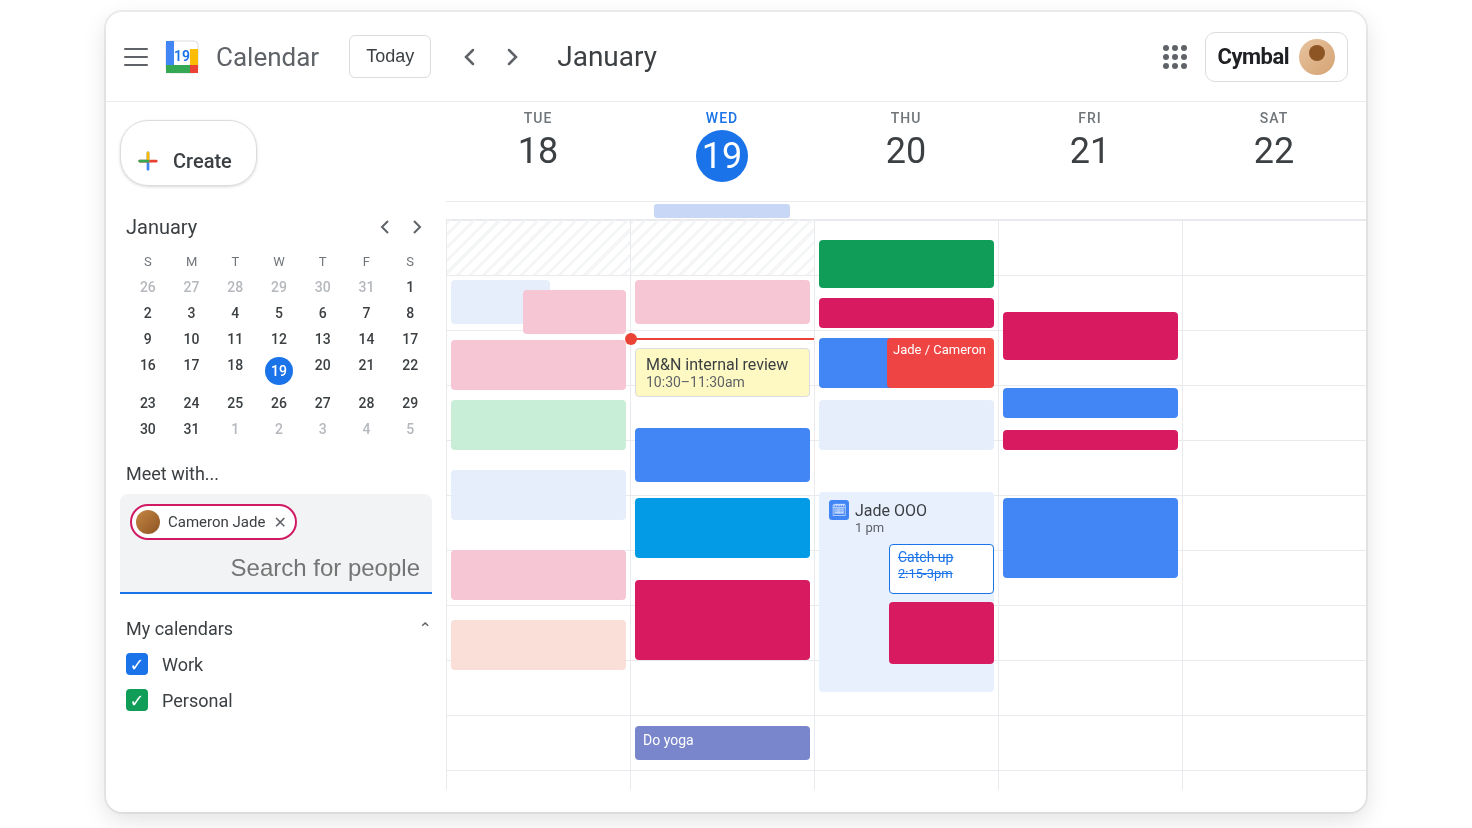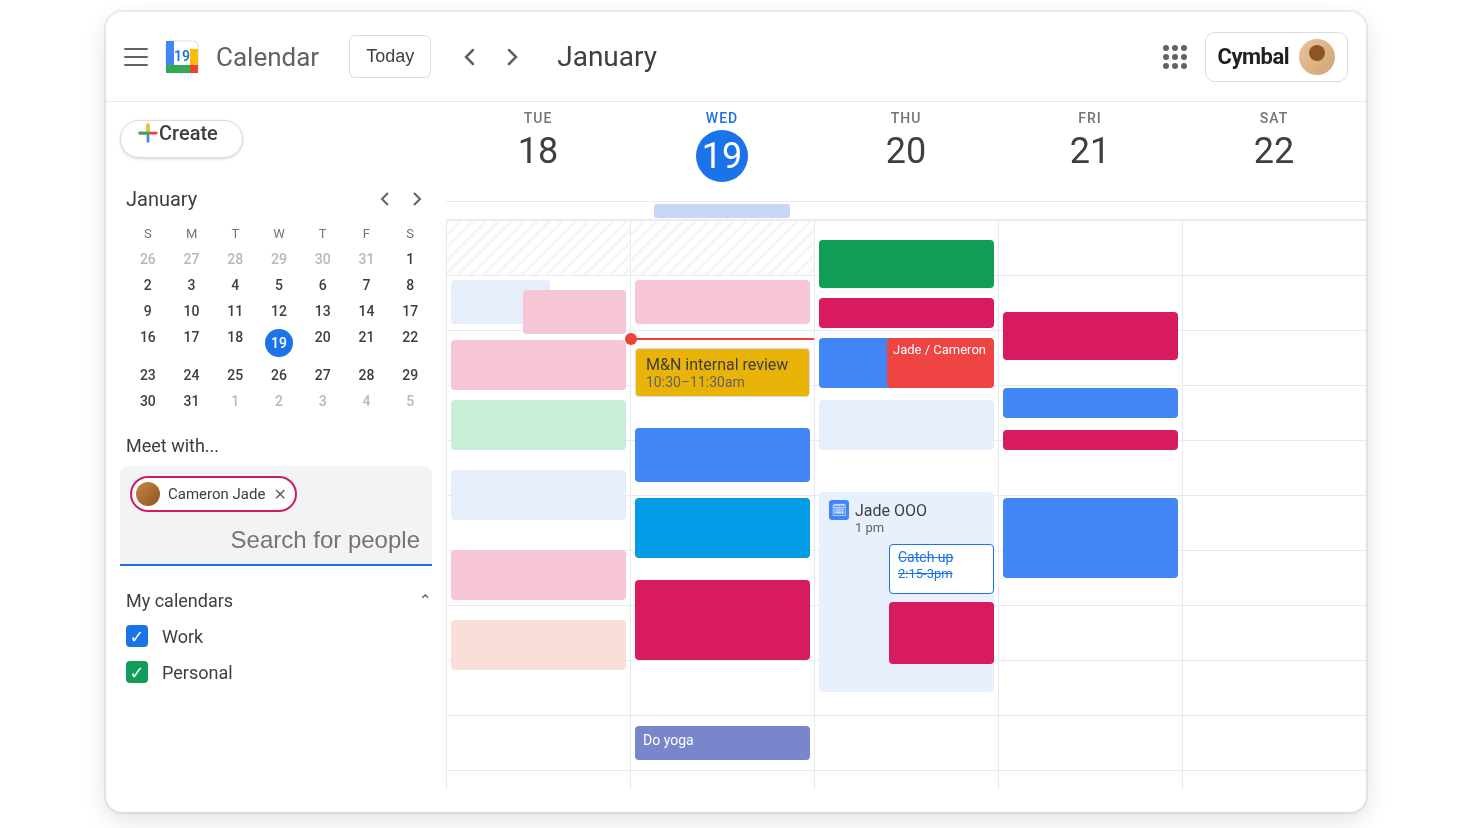--- a/index.html
+++ b/index.html
@@ -19,21 +19,21 @@
   .spacer { flex: 1; }
   .apps-grid { width: 24px; height: 24px; margin-right: 18px; cursor: pointer; display:grid; grid-template-columns:repeat(3,1fr); grid-template-rows:repeat(3,1fr); gap:3px;}
   .apps-grid span{background:#5f6368;border-radius:50%;}
   .brand-chip { border: 1px solid #dadce0; border-radius: 10px; padding: 6px 12px; display: flex; align-items: center; gap: 10px; cursor: pointer; }
   .brand-name { font-size: 22px; font-weight: 700; color: #202124; letter-spacing: -0.5px; }
   .avatar { width: 36px; height: 36px; border-radius: 50%; background: linear-gradient(135deg,#e8c39e,#d4a373); position:relative; overflow:hidden;}
   .avatar::after{content:'';position:absolute;top:6px;left:10px;width:16px;height:16px;border-radius:50%;background:#8d5524;}
   
   .body { display: flex; height: calc(100% - 90px); }
   .sidebar { width: 340px; padding: 18px 14px 0 14px; overflow: hidden; }
-  .create-btn { display: inline-flex; align-items: center; border: 1px solid #dadce0; border-radius: 28px; padding: 0 24px 12px 16px; box-shadow: 0 1px 3px rgba(60,64,67,.2); cursor: pointer; background:#fff;}
+  .create-btn { display: inline-flex; align-items: center; gap: 14px; border: 1px solid #dadce0; border-radius: 28px; padding: 28px 24px 12px 16px; box-shadow: 0 1px 3px rgba(60,64,67,.2); cursor: pointer; background:#fff;}
   .plus-icon{width:22px;height:22px;}
   .create-label { font-size: 20px; color: #3c4043; font-weight: 500; }
   .mini-cal { margin-top: 26px; padding-left: 6px; }
   .mini-head { display: flex; align-items: center; }
   .mini-title { font-size: 20px; color: #3c4043; flex: 1; }
   .mini-nav { display: flex; gap: 2px; }
   .mini-nav .nav-arrow{width:30px;height:30px;}
   .mini-grid { margin-top: 12px; display: grid; grid-template-columns: repeat(7, 1fr); text-align: center; font-size: 14px; color: #70757a; row-gap: 10px; }
   .mini-grid .dow { font-size: 13px; color: #70757a; }
   .mini-grid .day { color: #3c4043; font-weight: 500; cursor:pointer; }
@@ -70,21 +70,21 @@
   .diag { position:absolute; left:0; right:0; top:0; height:55px; background: repeating-linear-gradient(135deg, #f1f3f4 0, #f1f3f4 3px, transparent 3px, transparent 9px); opacity:0.8;}
   .event { position:absolute; border-radius:4px; padding:4px 8px; font-size:14px; color:#fff; overflow:hidden;}
   .now-line{position:absolute; left:0; right:0; height:2px; background:#ea4335;}
   .now-dot{position:absolute; width:12px; height:12px; border-radius:50%; background:#ea4335; left:-6px; top:-5px;}
   .event.outline{background:#fff;border:1px solid #1a73e8;color:#1a73e8;}
   .event.outline .strike{text-decoration:line-through;}
   .ooo { position:absolute; background:#e8f0fe; border-radius:4px; padding:8px 10px;}
   .ooo-title{color:#3c4043;font-size:16px;}
   .ooo-time{color:#5f6368;font-size:13px;}
   .ooo-icon{display:inline-flex;width:20px;height:20px;background:#4285f4;border-radius:3px;align-items:center;justify-content:center;color:#fff;font-size:12px;margin-right:6px;}
-  .suggest{position:absolute;background:#eab308;border:1px solid #dadce0;border-radius:4px;padding:6px 10px;color:#3c4043;font-size:16px;}
+  .suggest{position:absolute;background:#fef9c3;border:1px solid #dadce0;border-radius:4px;padding:6px 10px;color:#3c4043;font-size:16px;}
   .suggest-time{display:block;font-size:14px;color:#5f6368;}
 </style>
 </head>
 <body>
 
 <div class="canvas">
 
   <div class="header">
     <div class="hamburger">
         <span></span>

